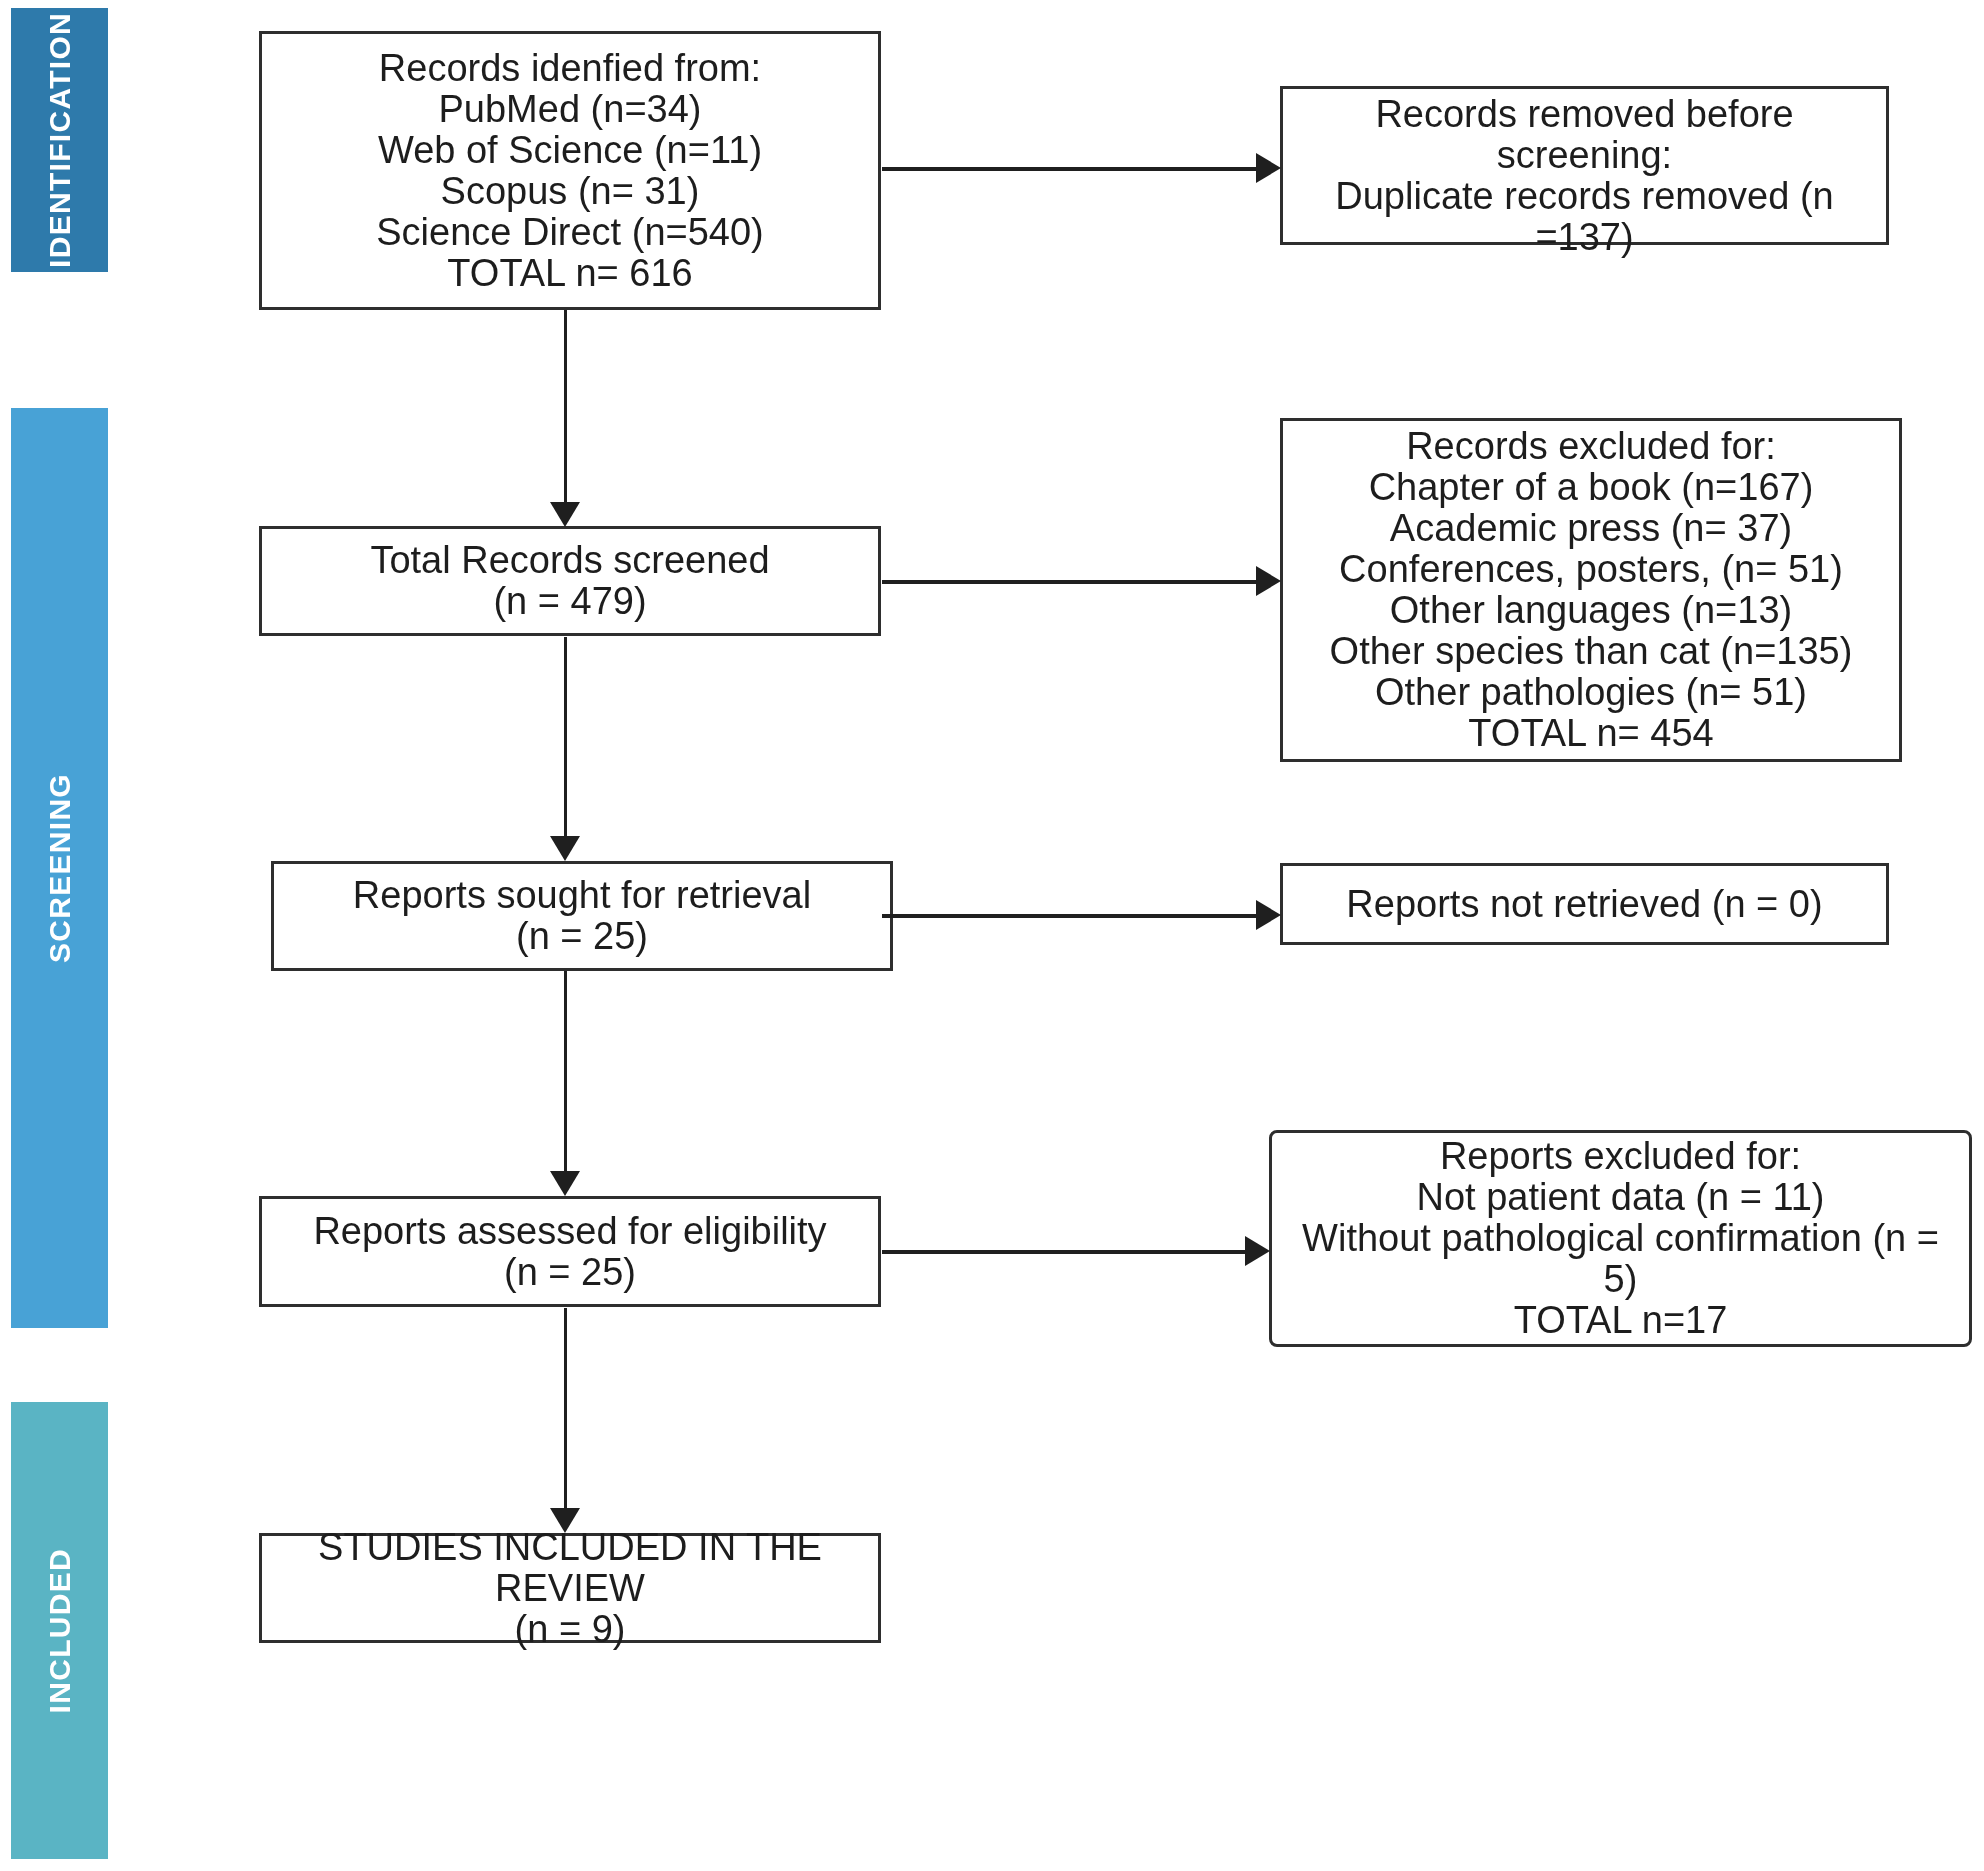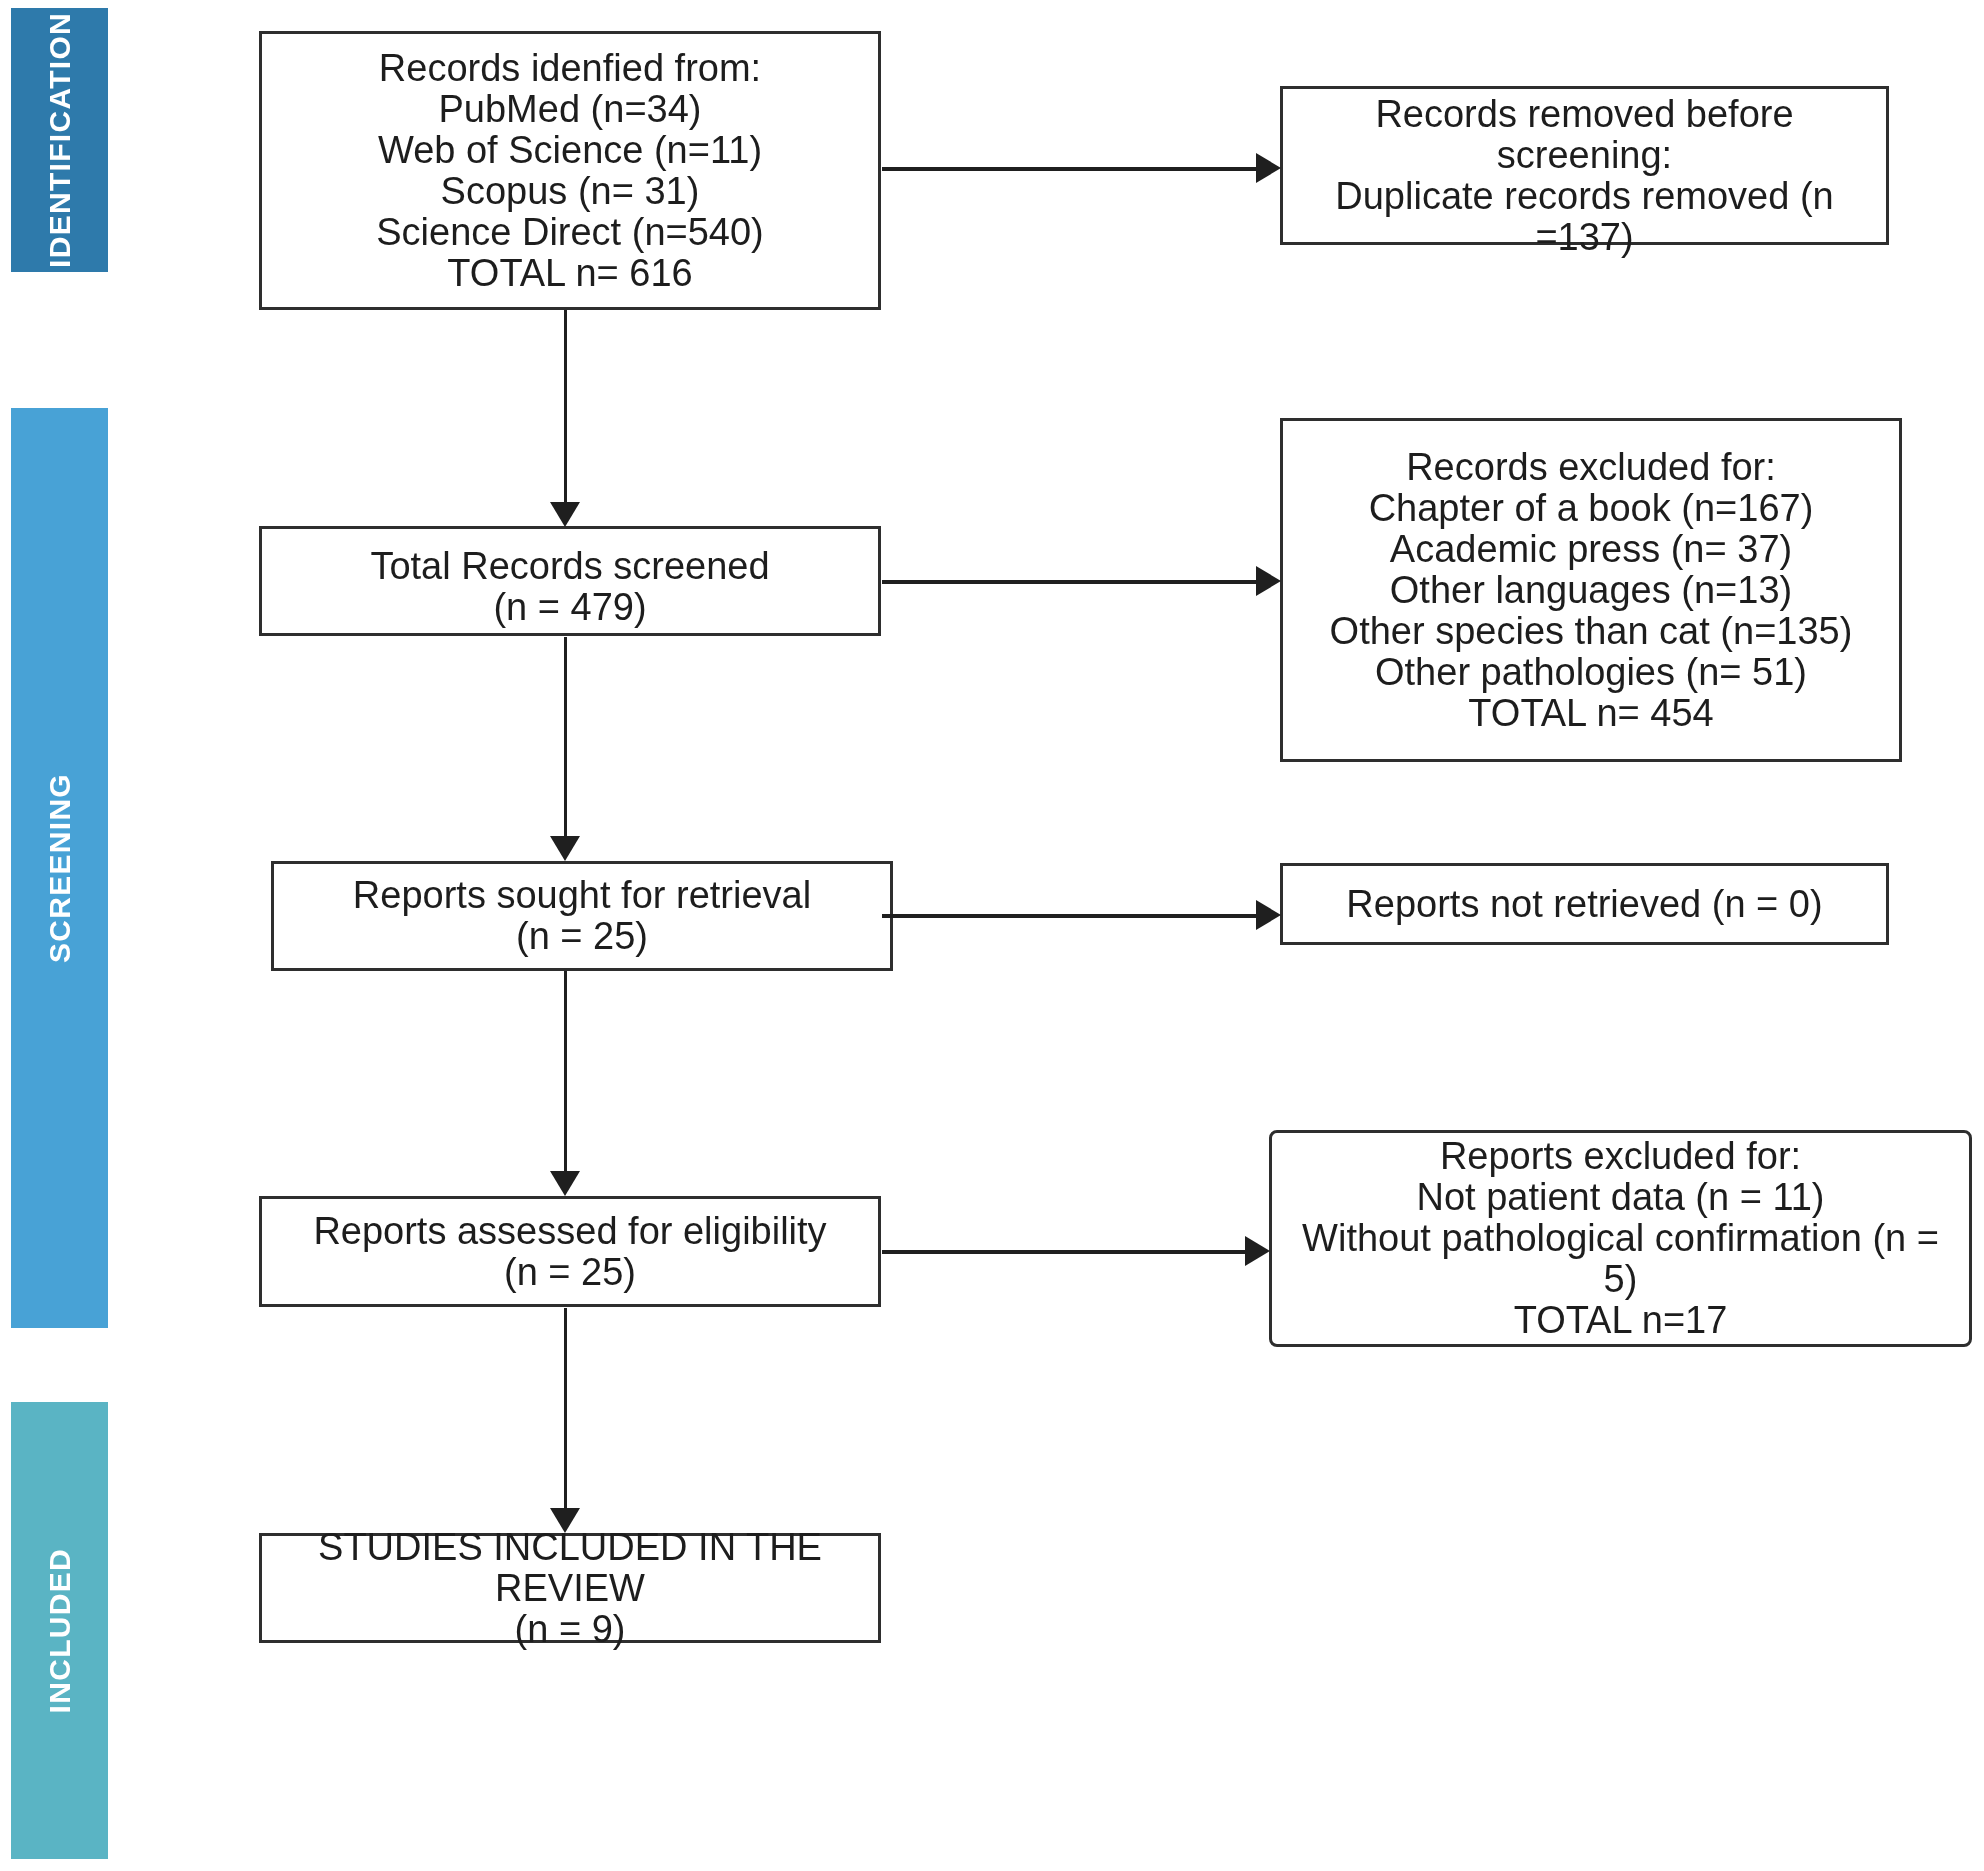--- a/index.html
+++ b/index.html
@@ -44,21 +44,21 @@
     display: flex;
     flex-direction: column;
     justify-content: center;
     align-items: center;
     text-align: center;
     font-size: 38px;
     line-height: 41px;
     padding: 5.2px 9px;
   }
   #box-identified       { left: 259px;  top: 31px;   width: 622px;  height: 279px; }
-  #box-screened         { left: 259px;  top: 526px;  width: 622px;  height: 110px; justify-content: flex-end; }
+  #box-screened         { left: 259px;  top: 526px;  width: 622px;  height: 110px; }
   #box-sought           { left: 259px;  top: 861px; width: 622px;  height: 110px; margin-left: 12px; }
   #box-assessed         { left: 259px;  top: 1196px; width: 622px;  height: 111px; }
   #box-included         { left: 259px;  top: 1533px; width: 622px;  height: 110px; }
   #box-removed          { left: 1280px; top: 86px;  width: 609px;  height: 159px; justify-content: space-between; }
   #box-excluded-records { left: 1280px; top: 418px;  width: 622px;  height: 344px; text-align: center; }
   #box-not-retrieved    { left: 1280px; top: 863px; width: 609px;  height: 82px; }
   #box-excluded-reports { left: 1269px; top: 1130px; width: 703px; height: 217px; border-radius: 8px; }
 
   
   .vline {
@@ -143,20 +143,21 @@
 
   <div class="box" id="box-removed">
     <div>Records removed before screening:</div>
     <div>Duplicate records removed  (n =137)</div>
   </div>
 
   <div class="box" id="box-excluded-records">
     <div>Records excluded for:</div>
     <div>Chapter of a book (n=167)</div>
     <div>Academic press (n= 37)</div>
+    <div>Conferences, posters, (n= 51)</div>
     <div>Other languages (n=13)</div>
     <div>Other species than cat (n=135)</div>
     <div>Other pathologies (n= 51)</div>
     <div>TOTAL n= 454</div>
   </div>
 
   <div class="box" id="box-not-retrieved">
     <div>Reports not retrieved (n = 0)</div>
   </div>
 

